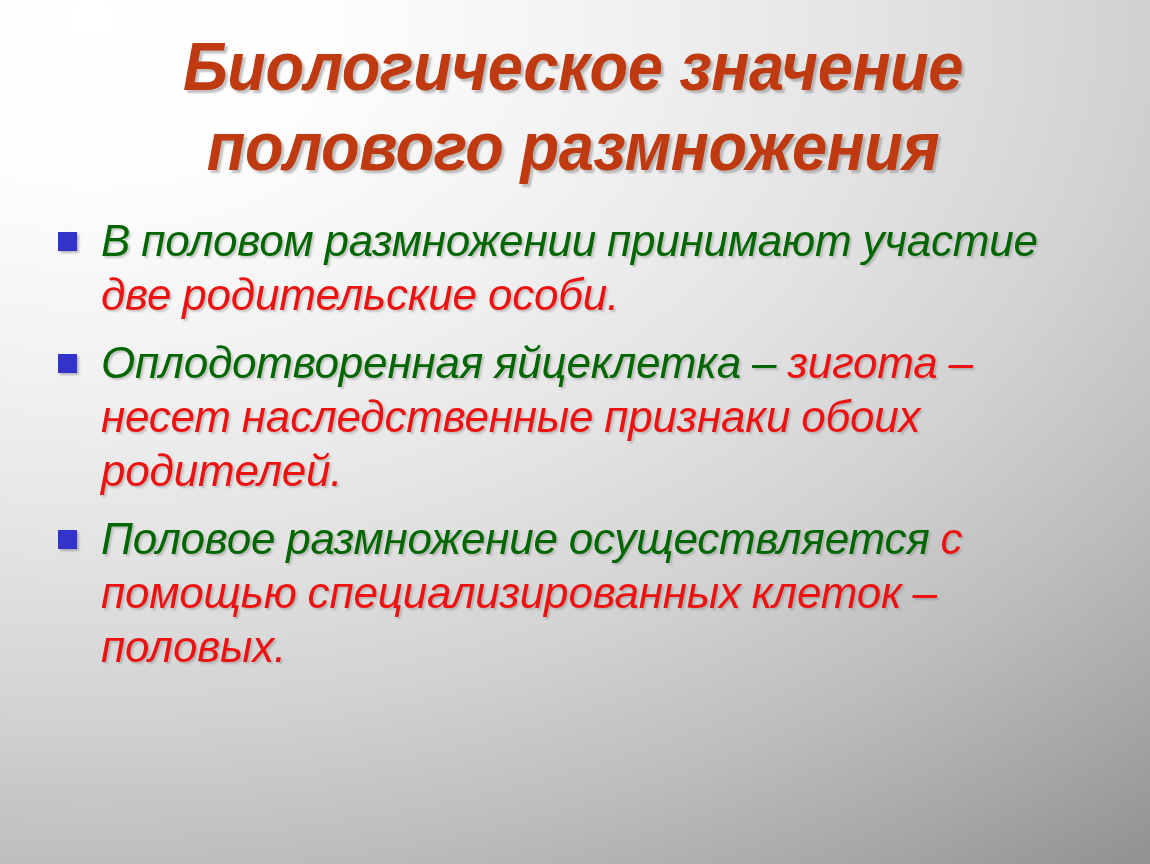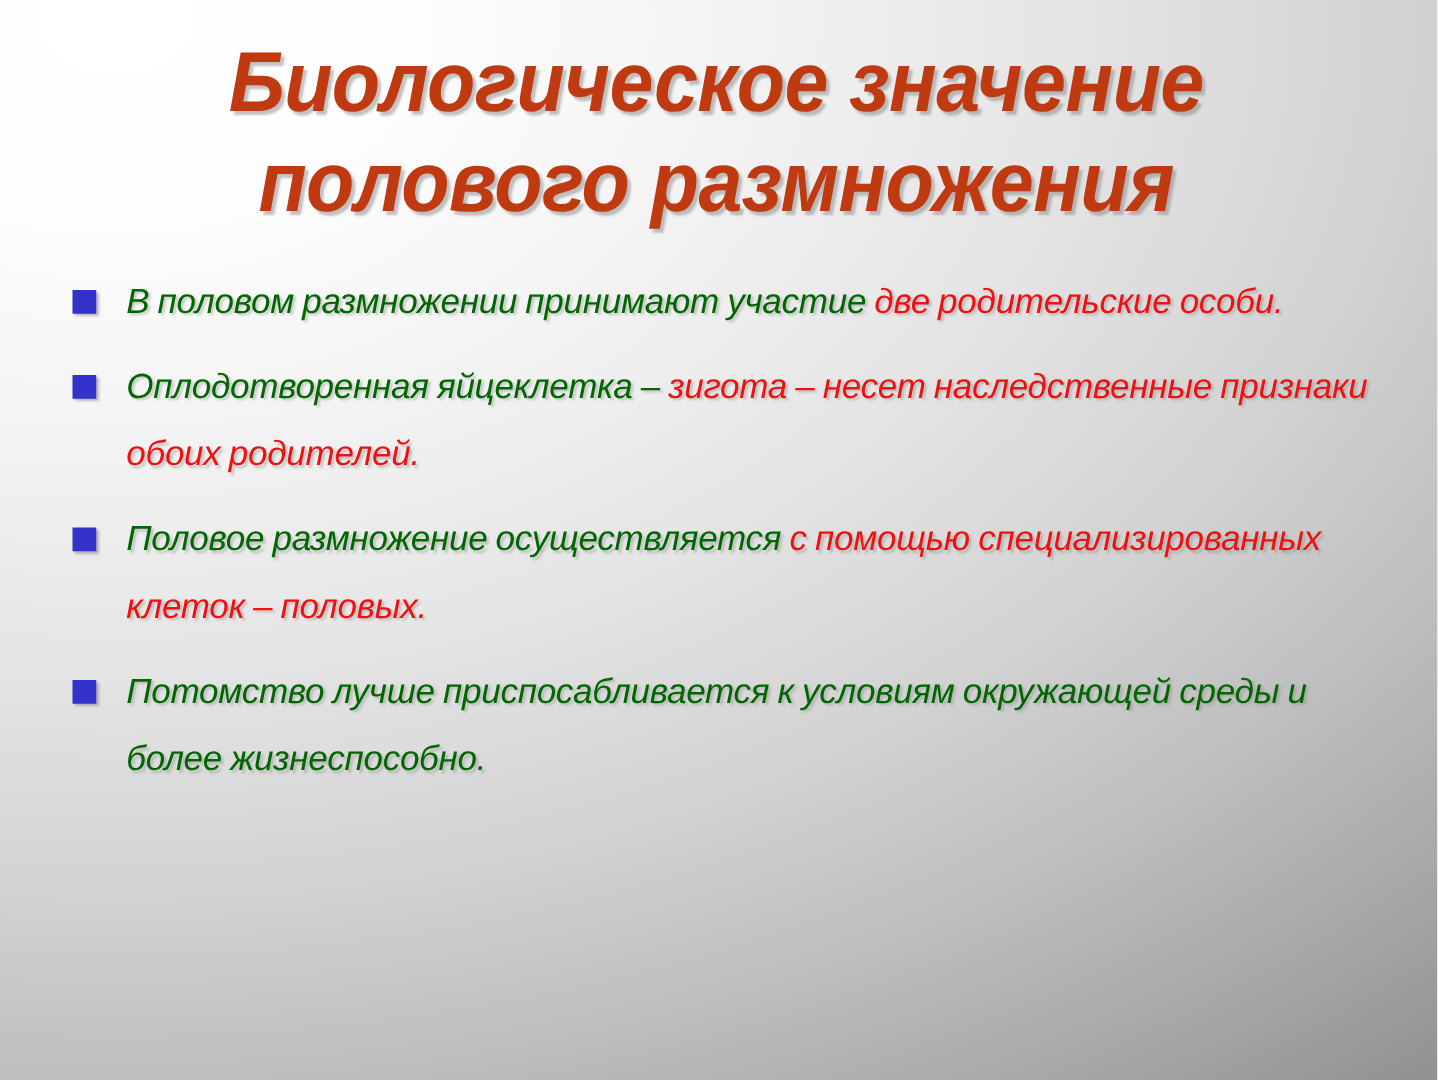--- a/index.html
+++ b/index.html
@@ -71,21 +71,21 @@
     margin-top: 18px;
     margin-right: 24px;
     background: #3333cc;
     box-shadow: 2px 2px 2px rgba(120, 120, 120, 0.5);
   }
   .bullet-text {
     flex: 1 1 auto;
     font-family: "Liberation Sans", sans-serif;
     font-style: italic;
     font-weight: normal;
-    font-size: 28px;
+    font-size: 44px;
     line-height: 54px;
     letter-spacing: -0.2px;
     word-spacing: -1px;
   }
   .seg {
     text-shadow: 2px 2px 2px rgba(130, 130, 130, 0.42);
   }
   .seg-green { color: #006600; }
   .seg-red   { color: #ee1111; }
 </style>
@@ -105,19 +105,15 @@
         <div class="bullet-text"><span class="seg seg-green">В половом размножении принимают участие </span><span class="seg seg-red">две родительские особи.</span></div>
       </div>
       <div class="bullet-row">
         <span class="bullet-marker"></span>
         <div class="bullet-text"><span class="seg seg-green">Оплодотворенная яйцеклетка – </span><span class="seg seg-red">зигота – несет наследственные признаки обоих родителей.</span></div>
       </div>
       <div class="bullet-row">
         <span class="bullet-marker"></span>
         <div class="bullet-text"><span class="seg seg-green">Половое размножение осуществляется </span><span class="seg seg-red">с помощью специализированных клеток – половых.</span></div>
       </div>
-      <div class="bullet-row">
-        <span class="bullet-marker"></span>
-        <div class="bullet-text"><span class="seg seg-green">Потомство лучше приспосабливается к условиям окружающей среды и более жизнеспособно.</span></div>
-      </div>
     </div>
 
 </div>
 
 </body></html>

